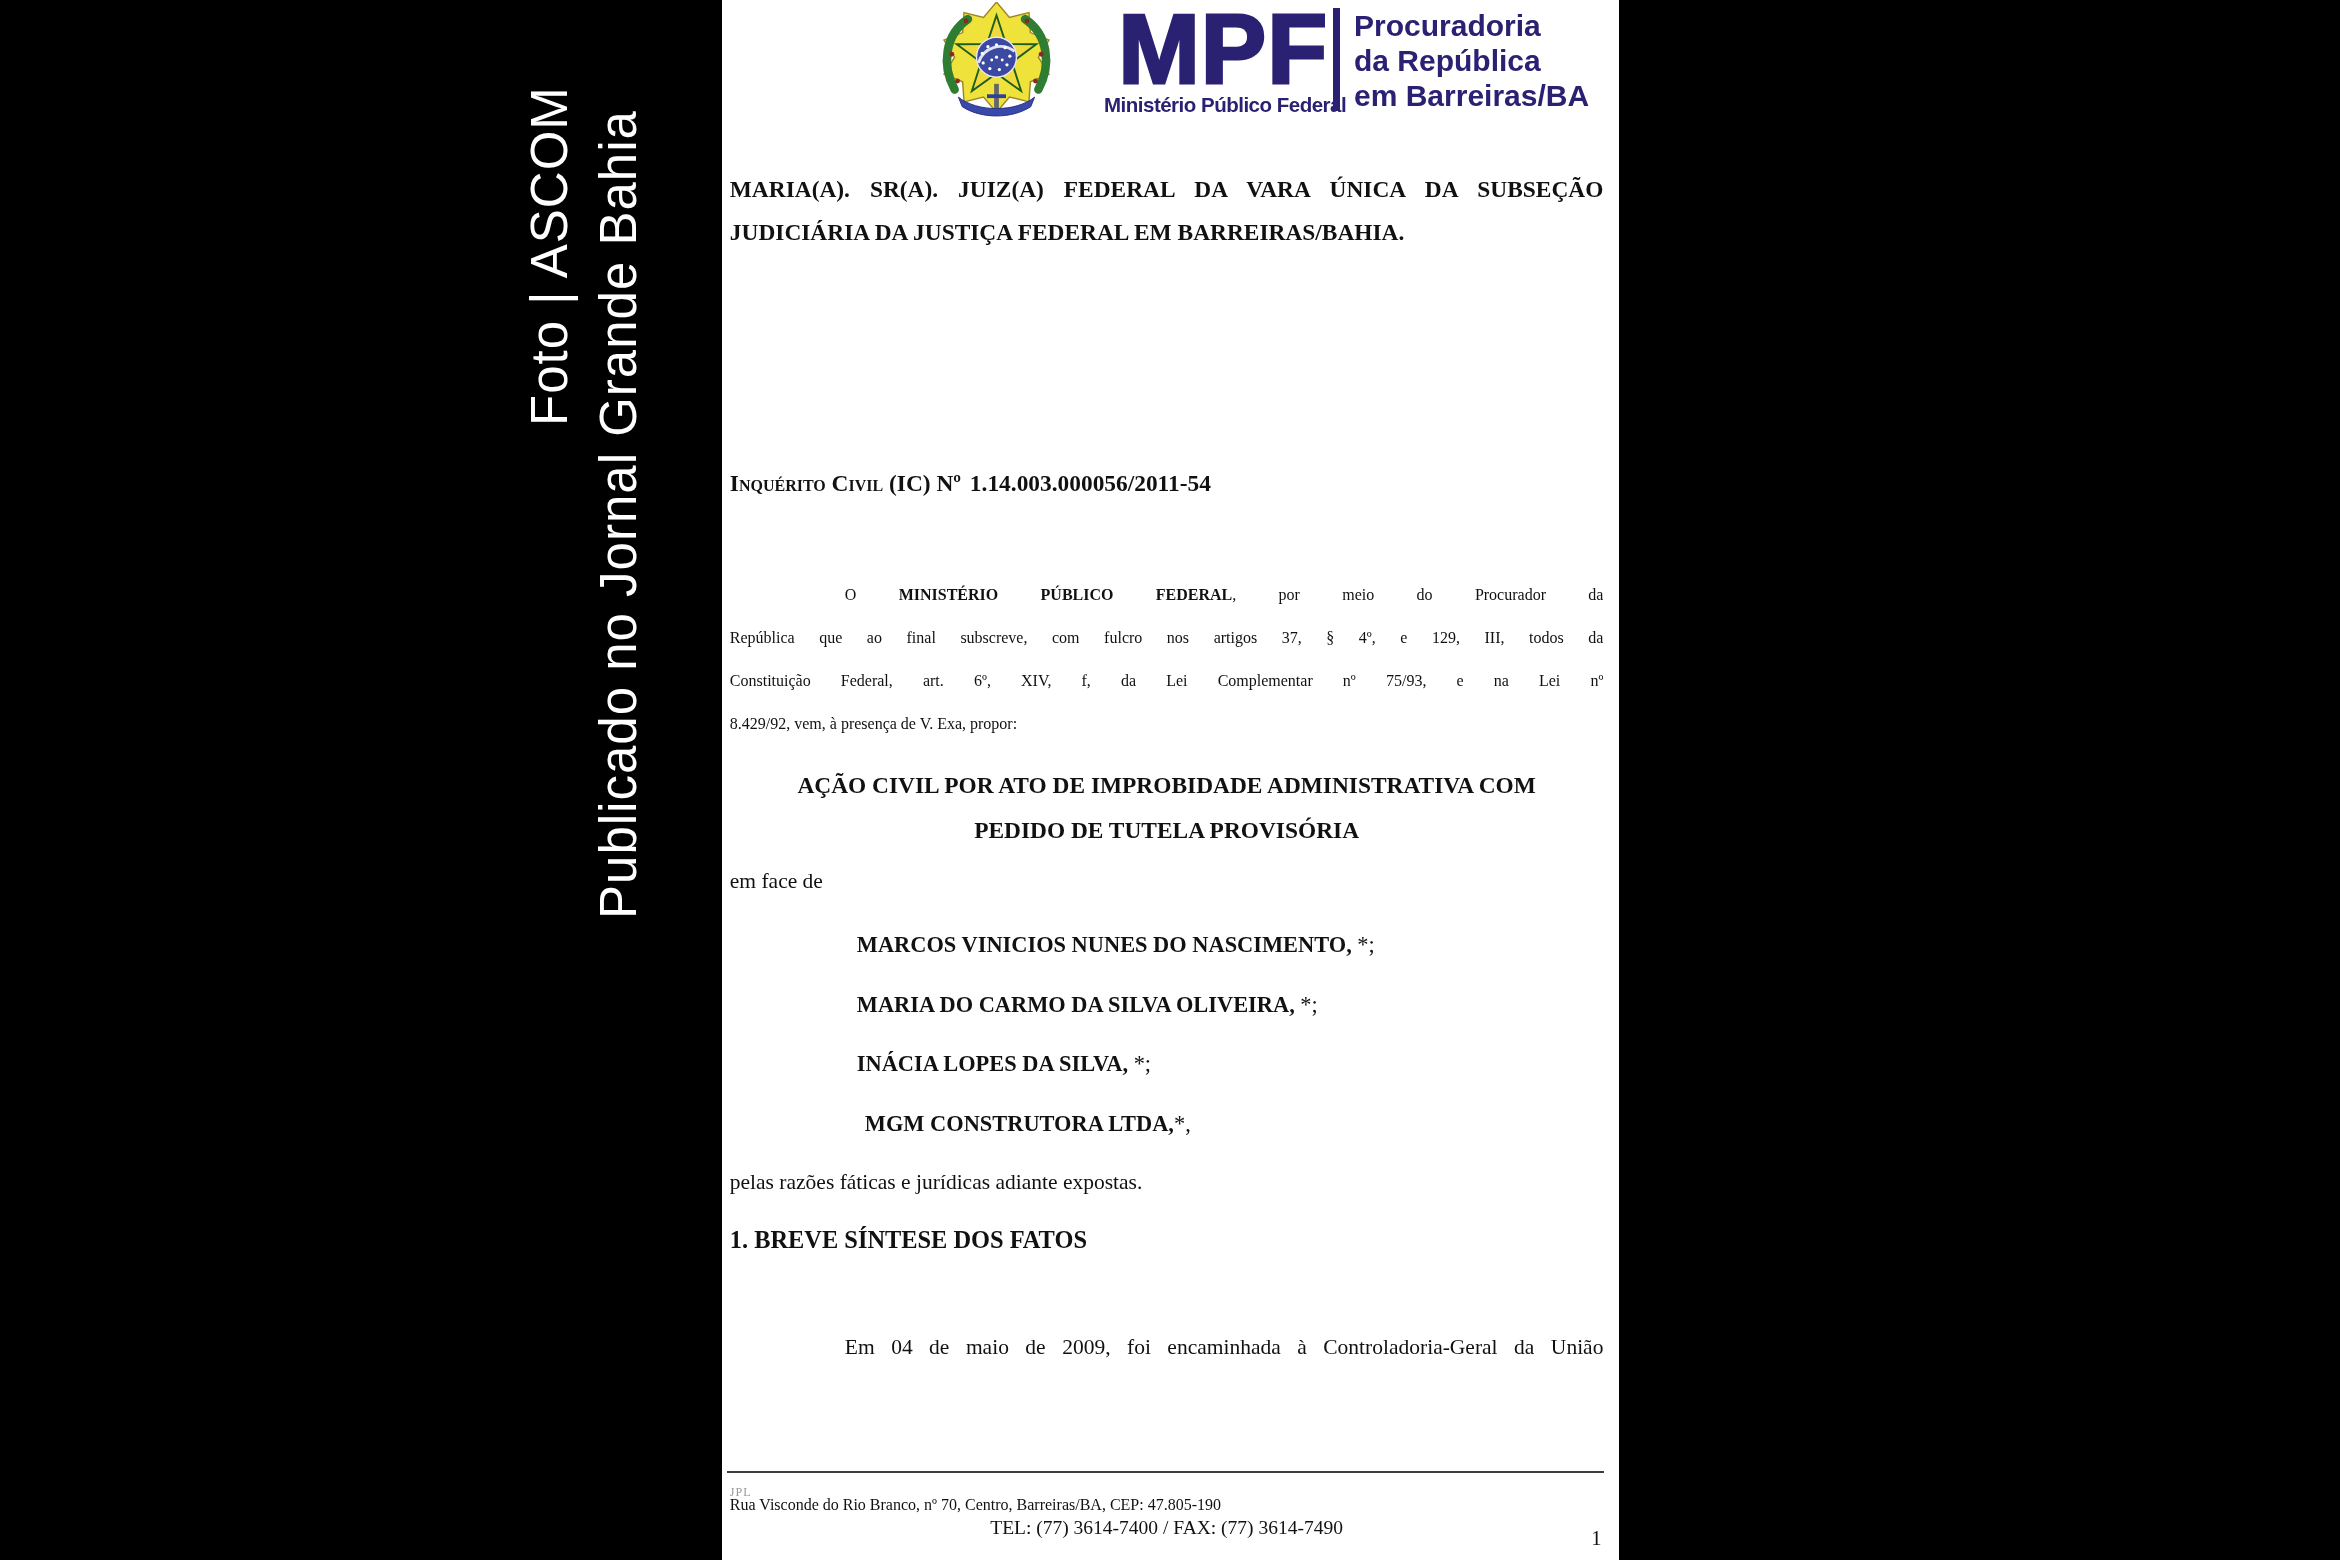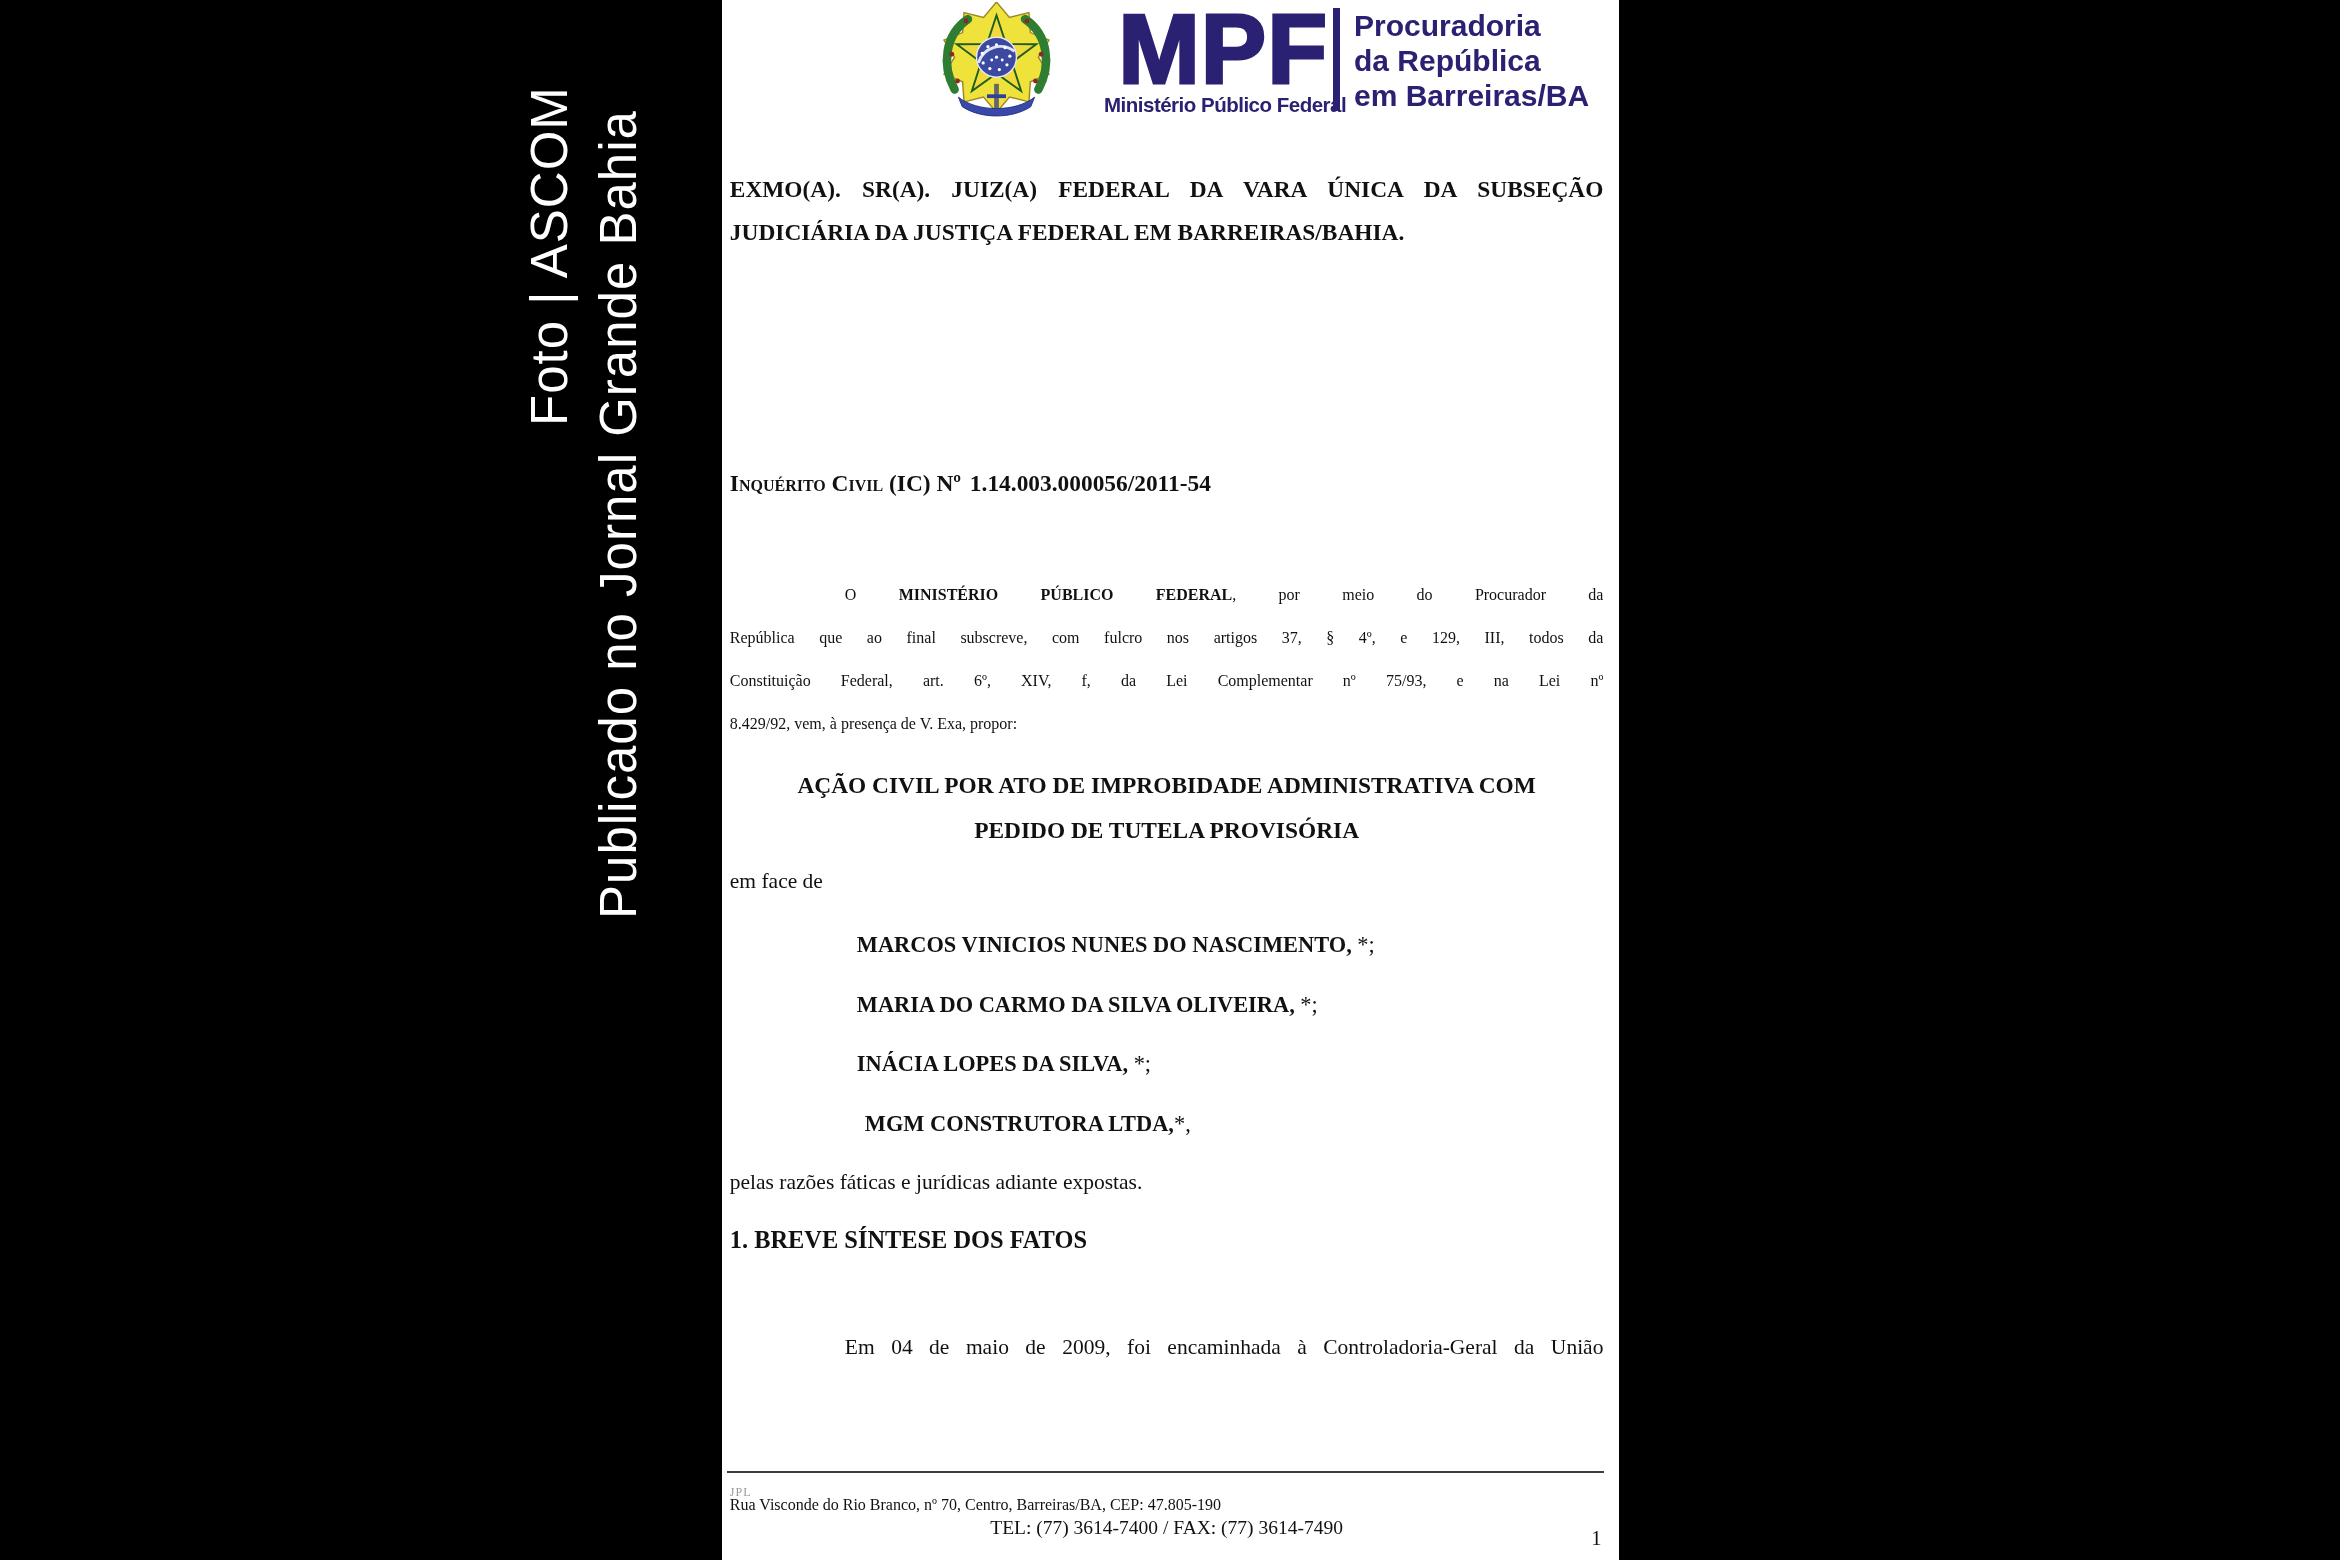--- a/index.html
+++ b/index.html
@@ -171,21 +171,21 @@
       </div>
       <div class="header-divider"></div>
       <div class="office-block">
         <div>Procuradoria</div>
         <div>da República</div>
         <div>em Barreiras/BA</div>
       </div>
     </div>
 
     <div class="tblock" id="addressee">
-      <div class="jline">EXMO(A). SR(A). JUIZ(A) FEDERAL DA VARA ÚNICA DA SUBSEÇÃO</div>
+      <div class="jline">MARIA(A). SR(A). JUIZ(A) FEDERAL DA VARA ÚNICA DA SUBSEÇÃO</div>
       <div class="plain-line">JUDICIÁRIA DA JUSTIÇA FEDERAL EM BARREIRAS/BAHIA.</div>
     </div>
 
     <div class="tblock" id="case-ref">
       <span class="sc">Inquérito Civil (IC) Nº</span><span>1.14.003.000056/2011-54</span>
     </div>
 
     <div class="tblock body-size" id="intro">
       <div class="jline indent"><span>O </span><span class="b">MINISTÉRIO PÚBLICO FEDERAL</span><span>, por meio do Procurador da</span></div>
       <div class="jline">República que ao final subscreve, com fulcro nos artigos 37, § 4º, e 129, III, todos da</div>

